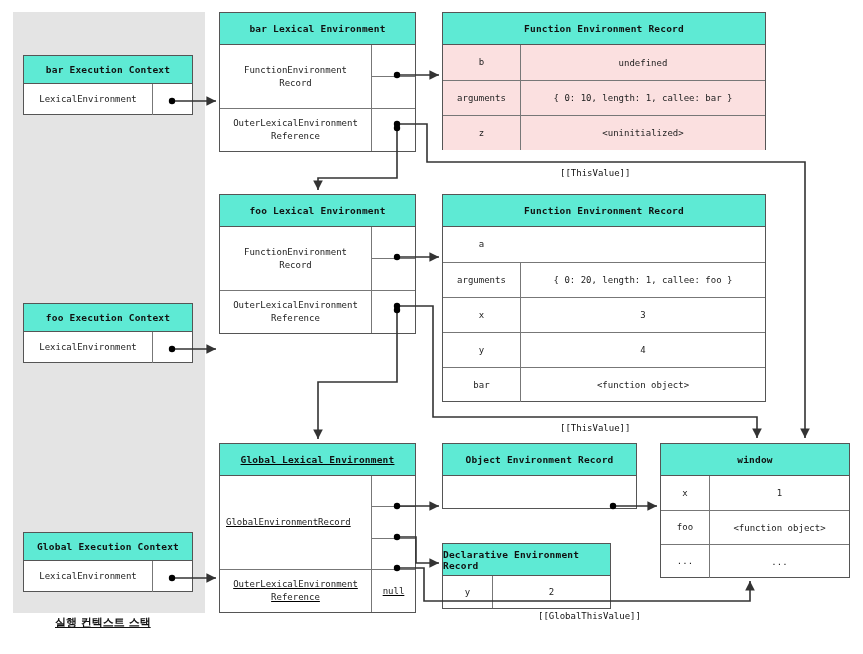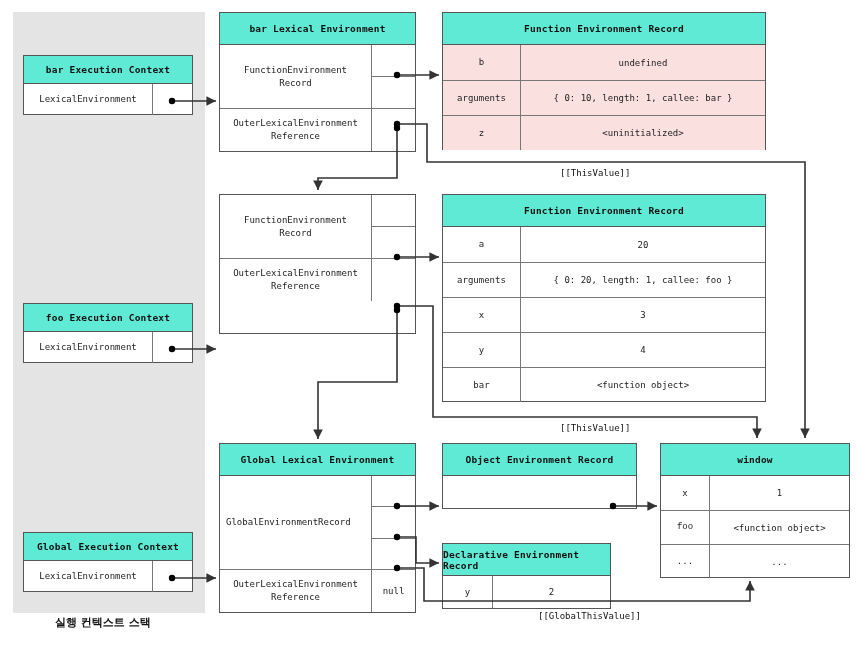--- a/index.html
+++ b/index.html
@@ -58,56 +58,57 @@
   </div>
 
   <div class="box" style="left:23px;top:532px;width:170px;height:60px;">
     <div class="hdr ec-title" style="height:28px;">Global Execution Context</div>
     <div class="rowline first" style="height:31px;">
       <div class="cellL" style="width:128px;">LexicalEnvironment</div>
       <div class="cellR" style="width:40px;"></div>
     </div>
   </div>
 
-  <div class="caption" style="left:55px;top:615px;">실행 컨텍스트 스택</div>
+  <div class="caption" style="left:55px;top:615px;text-decoration:underline;">실행 컨텍스트 스택</div>
 
   <div class="box" style="left:219px;top:12px;width:197px;height:140px;">
     <div class="hdr" style="height:32px;">bar Lexical Environment</div>
     <div class="rowline first" style="height:63px;">
       <div class="cellL" style="width:151px;white-space:pre-line;">FunctionEnvironment
 Record</div>
       <div class="ptrcol" style="width:44px;">
         <div class="ptrcell first"></div>
         <div class="ptrcell"></div>
       </div>
     </div>
     <div class="rowline" style="height:43px;">
       <div class="cellL" style="width:151px;white-space:pre-line;">OuterLexicalEnvironment
 Reference</div>
       <div class="cellR" style="width:44px;"></div>
     </div>
   </div>
 
   <div class="box" style="left:219px;top:194px;width:197px;height:140px;">
+    <div class="hdr" style="height:32px;">foo Lexical Environment</div>
     <div class="rowline first" style="height:63px;">
       <div class="cellL" style="width:151px;white-space:pre-line;">FunctionEnvironment
 Record</div>
       <div class="ptrcol" style="width:44px;">
         <div class="ptrcell first"></div>
         <div class="ptrcell"></div>
       </div>
     </div>
     <div class="rowline" style="height:43px;">
       <div class="cellL" style="width:151px;white-space:pre-line;">OuterLexicalEnvironment
 Reference</div>
       <div class="cellR" style="width:44px;"></div>
     </div>
   </div>
 
-  <div class="box" style="left:219px;top:443px;width:197px;height:170px;">
+  <div class="box" style="left:219px;top:443px;width:197px;height:170px;text-decoration:underline;">
     <div class="hdr" style="height:32px;">Global Lexical Environment</div>
     <div class="rowline first" style="height:93px;">
       <div class="cellL" style="width:151px;justify-content:flex-start;padding-left:6px;">GlobalEnvironmentRecord</div>
       <div class="ptrcol" style="width:44px;">
         <div class="ptrcell first"></div>
         <div class="ptrcell"></div>
         <div class="ptrcell"></div>
       </div>
     </div>
     <div class="rowline" style="height:43px;">
@@ -130,21 +131,20 @@
     <div class="rowline pinkrow" style="height:35px;">
       <div class="cellL" style="width:77px;">z</div>
       <div class="cellR" style="width:245px;">&lt;uninitialized&gt;</div>
     </div>
   </div>
 
   <div class="box" style="left:442px;top:194px;width:324px;height:208px;">
     <div class="hdr" style="height:32px;">Function Environment Record</div>
     <div class="rowline first" style="height:35px;">
       <div class="cellL" style="width:77px;">a</div>
-      <div class="cellR" style="width:245px;">20</div>
     </div>
     <div class="rowline" style="height:35px;">
       <div class="cellL" style="width:77px;">arguments</div>
       <div class="cellR" style="width:245px;">{ 0: 20, length: 1, callee: foo }</div>
     </div>
     <div class="rowline" style="height:35px;">
       <div class="cellL" style="width:77px;">x</div>
       <div class="cellR" style="width:245px;">3</div>
     </div>
     <div class="rowline" style="height:35px;">
@@ -169,21 +169,21 @@
     </div>
   </div>
 
   <div class="box" style="left:660px;top:443px;width:190px;height:135px;">
     <div class="hdr" style="height:32px;">window</div>
     <div class="rowline first" style="height:34px;">
       <div class="cellL" style="width:48px;">x</div>
       <div class="cellR" style="width:140px;">1</div>
     </div>
     <div class="rowline" style="height:34px;">
-      <div class="cellL" style="width:48px;font-family:Liberation Mono, monospace;">foo</div>
+      <div class="cellL" style="width:48px;">foo</div>
       <div class="cellR" style="width:140px;">&lt;function object&gt;</div>
     </div>
     <div class="rowline" style="height:34px;">
       <div class="cellL" style="width:48px;">...</div>
       <div class="cellR" style="width:140px;">...</div>
     </div>
   </div>
 
   <div class="edgelabel" style="left:560px;top:168px;">[[ThisValue]]</div>
   <div class="edgelabel" style="left:560px;top:423px;">[[ThisValue]]</div>

